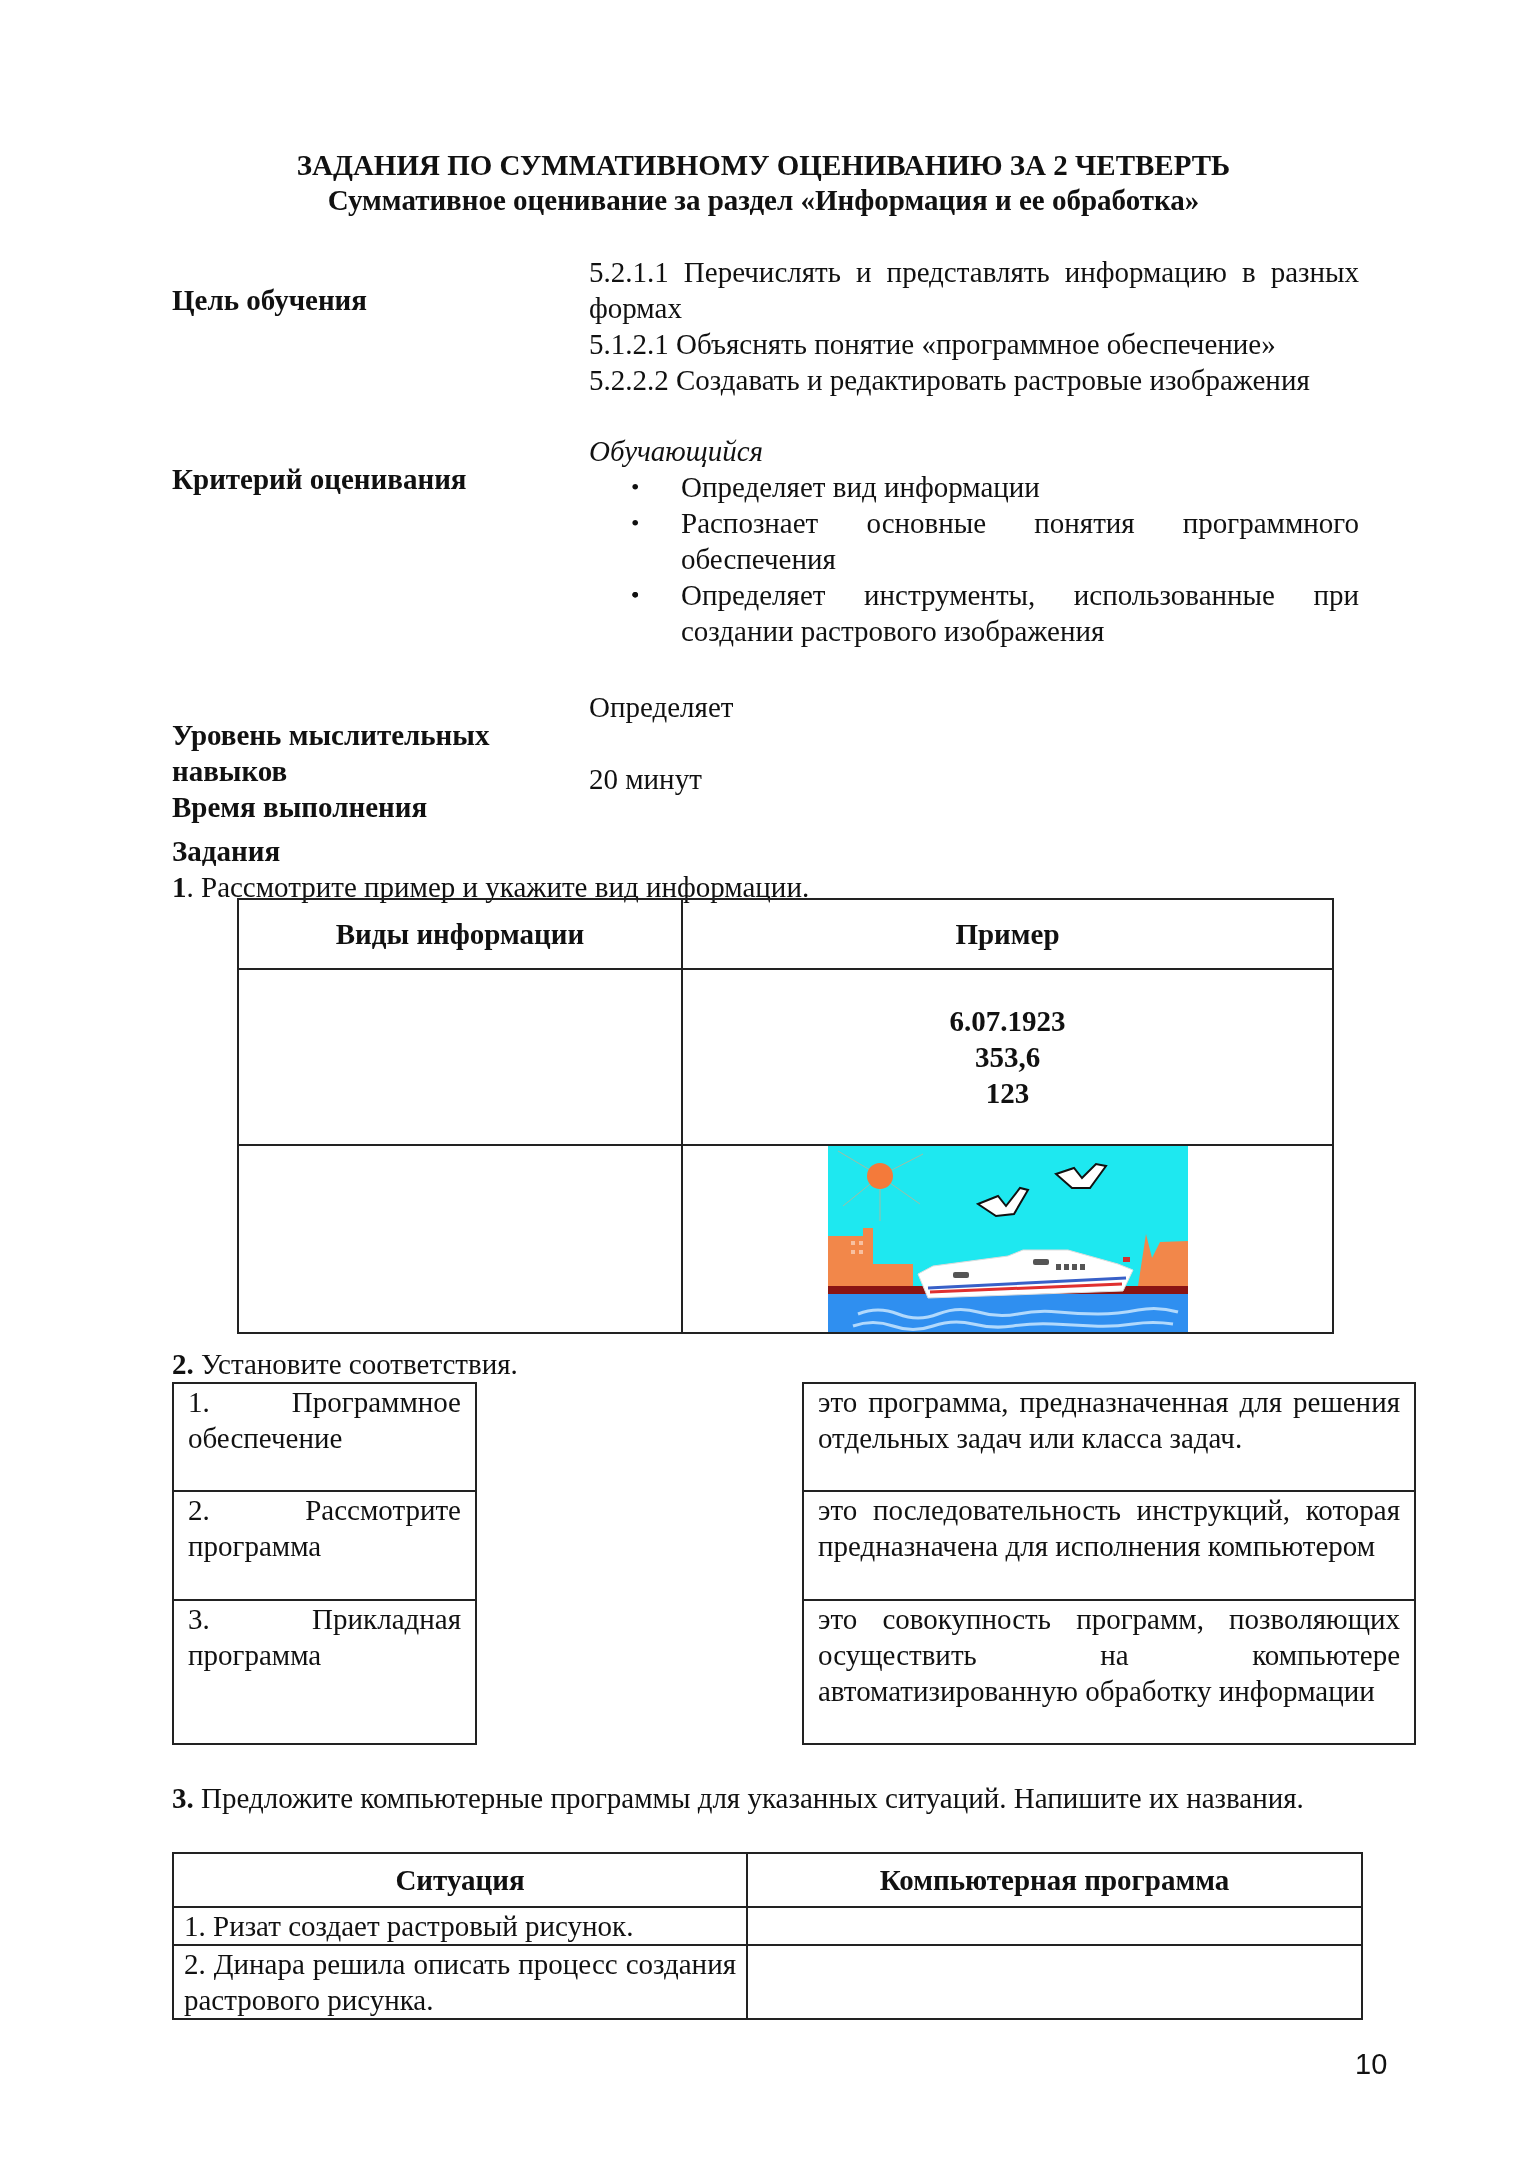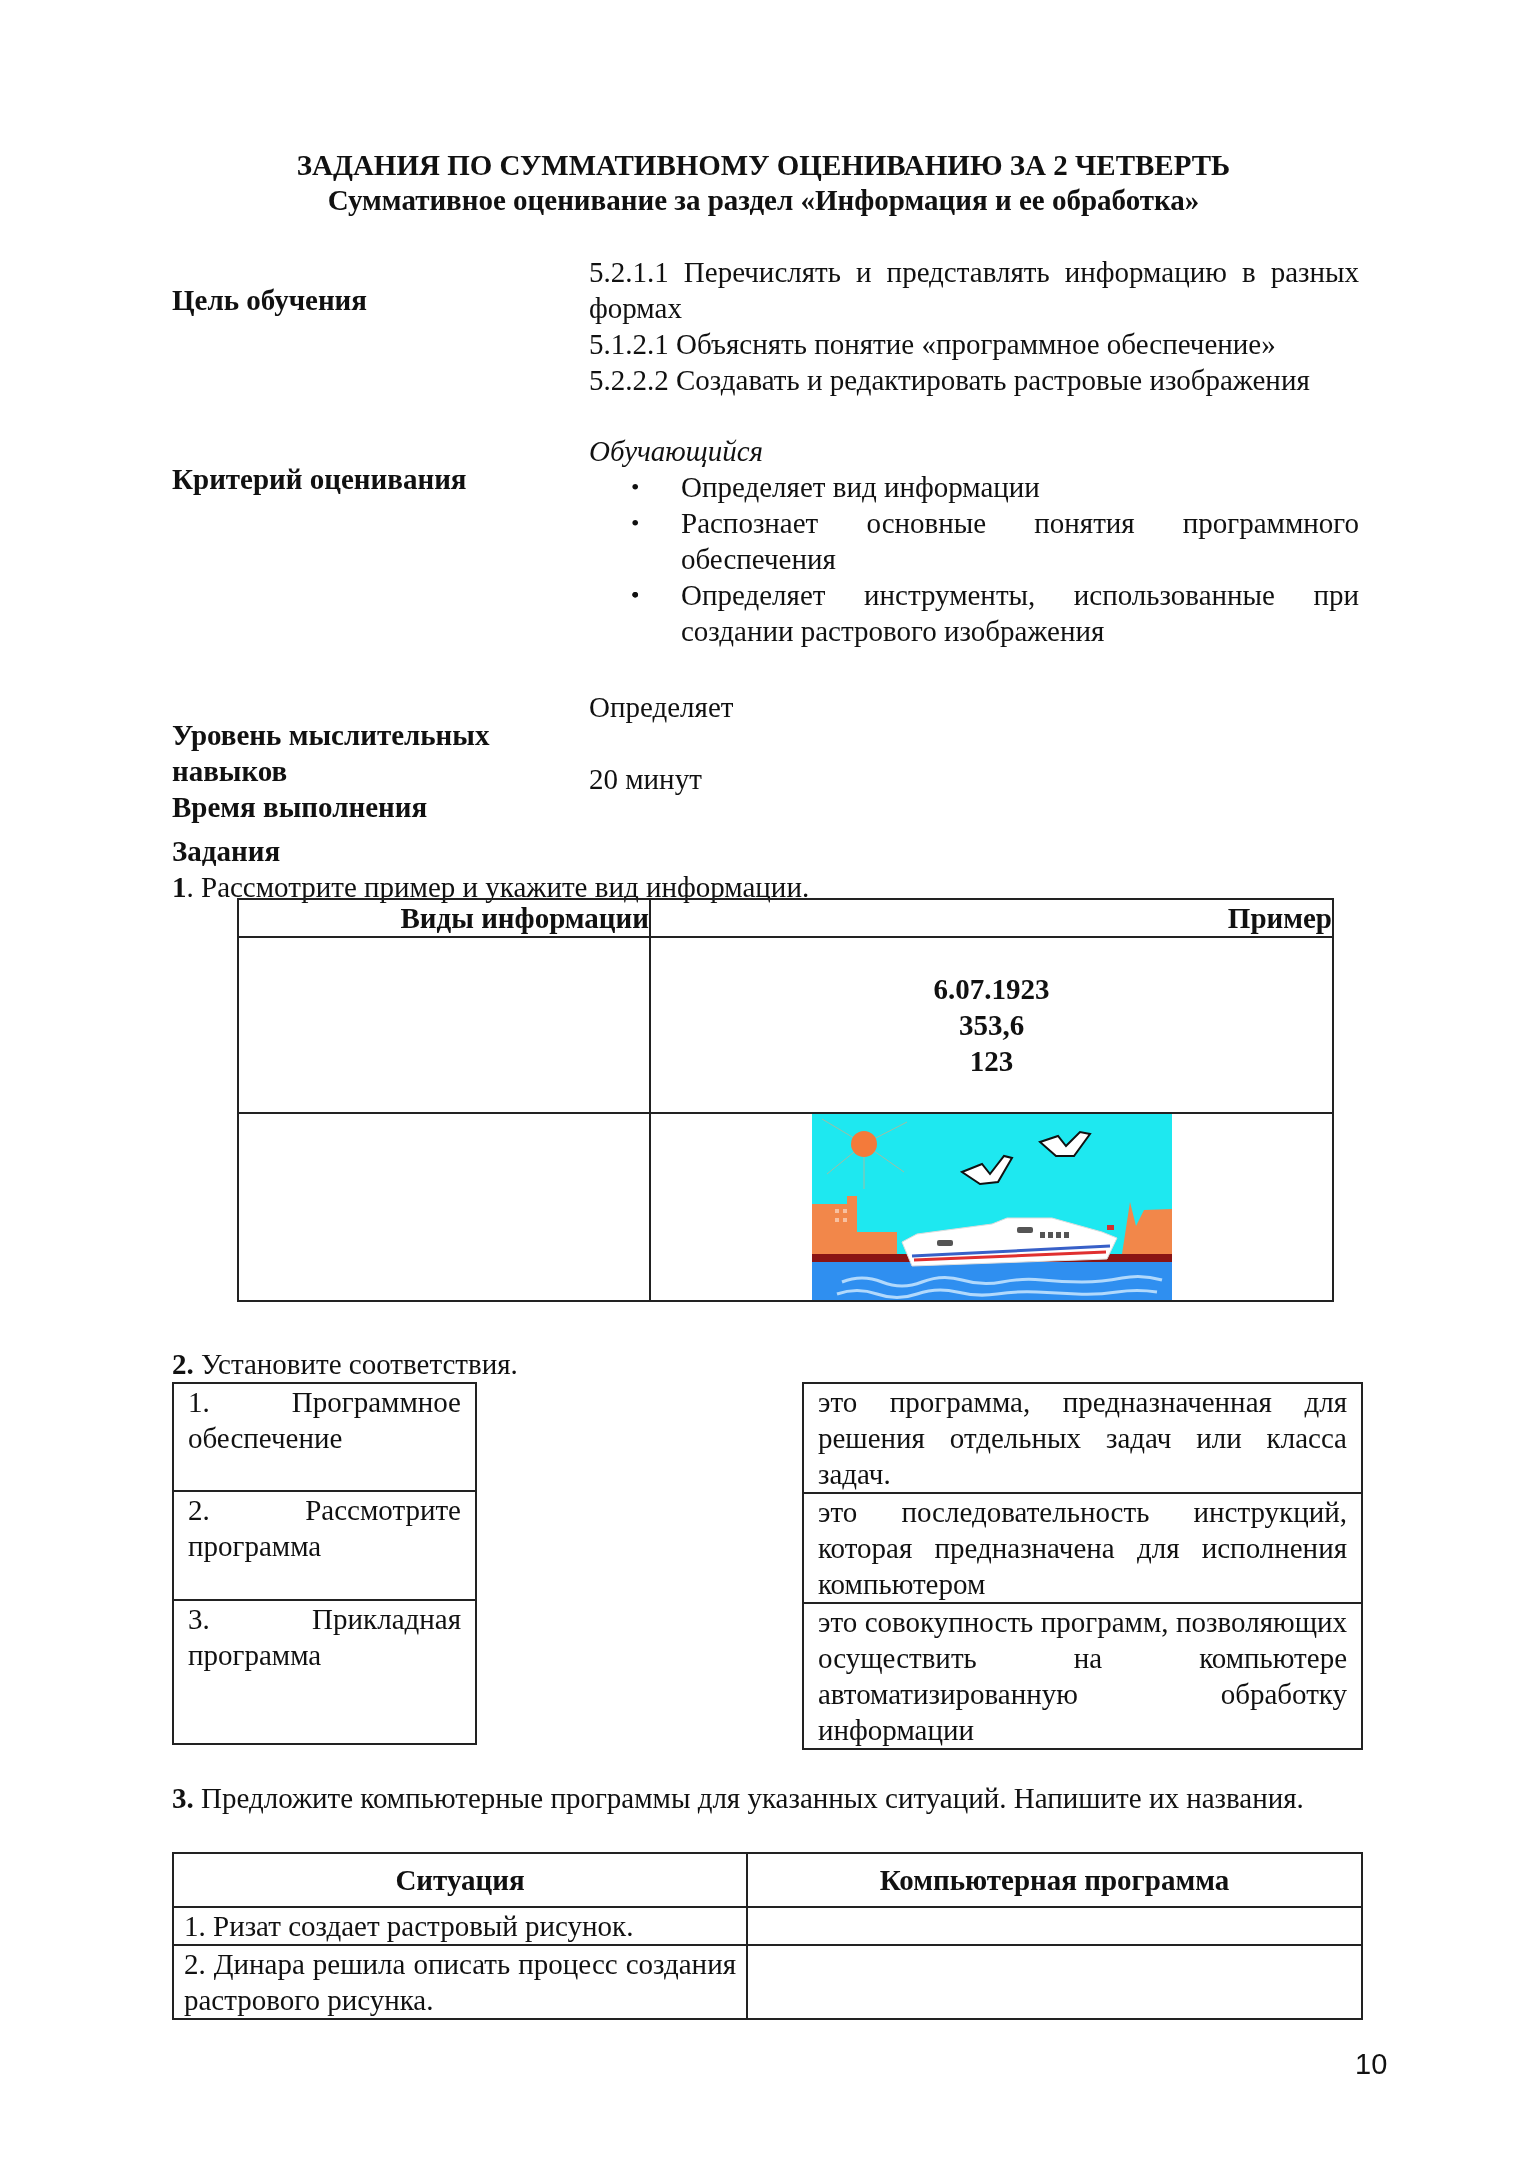--- a/index.html
+++ b/index.html
@@ -22,29 +22,29 @@
 
   .section-h { left: 172px; font-weight: bold; font-size: 29px; line-height: 36px; font-family: Liberation Serif, serif; }
   .task { left: 172px; width: 1188px; font-size: 29px; line-height: 36px; text-align: justify; text-align-last: left; }
   .task b { font-weight: bold; }
 
   table { border-collapse: collapse; }
   td, th { border: 2px solid #222; font-size: 29px; line-height: 36px; vertical-align: top; }
   th { font-weight: bold; text-align: center; }
 
   #tbl1 { left: 237px; top: 898px; width: 1097px; }
-  #tbl1 th { height: 36px; padding: 0; text-align: right; }
+  #tbl1 th { height: 36px; padding: 16px; }
   #tbl1 .c1 { width: 410px; }
   #tbl1 .ex-text { text-align: center; font-weight: bold; vertical-align: middle; height: 172px; }
   #tbl1 .ex-img { height: 186px; padding: 0; text-align: center; vertical-align: middle; }
 
   .match { font-size: 29px; line-height: 36px; }
   #tbl2l { left: 172px; top: 1382px; width: 305px; }
   #tbl2l td { padding: 0 14px; text-align: justify; text-align-last: left; }
-  #tbl2r { left: 802px; top: 1382px; width: 561px; }
+  #tbl2r { left: 802px; top: 1382px; width: 614px; }
   #tbl2r td { padding: 0 14px; text-align: justify; text-align-last: left; }
   .h2-1 { height: 106px; } .h2-2 { height: 107px; } .h2-3 { height: 142px; }
 
   #tbl3 { left: 172px; top: 1852px; width: 1191px; }
   #tbl3 th { height: 36px; padding: 8px; }
   #tbl3 td { padding: 0 10px; text-align: justify; text-align-last: left; }
   #tbl3 .c1 { width: 556px; }
 
   .page-num { left: 1355px; top: 2048px; font-family: "Liberation Sans", sans-serif; font-size: 29px; }
 </style>

